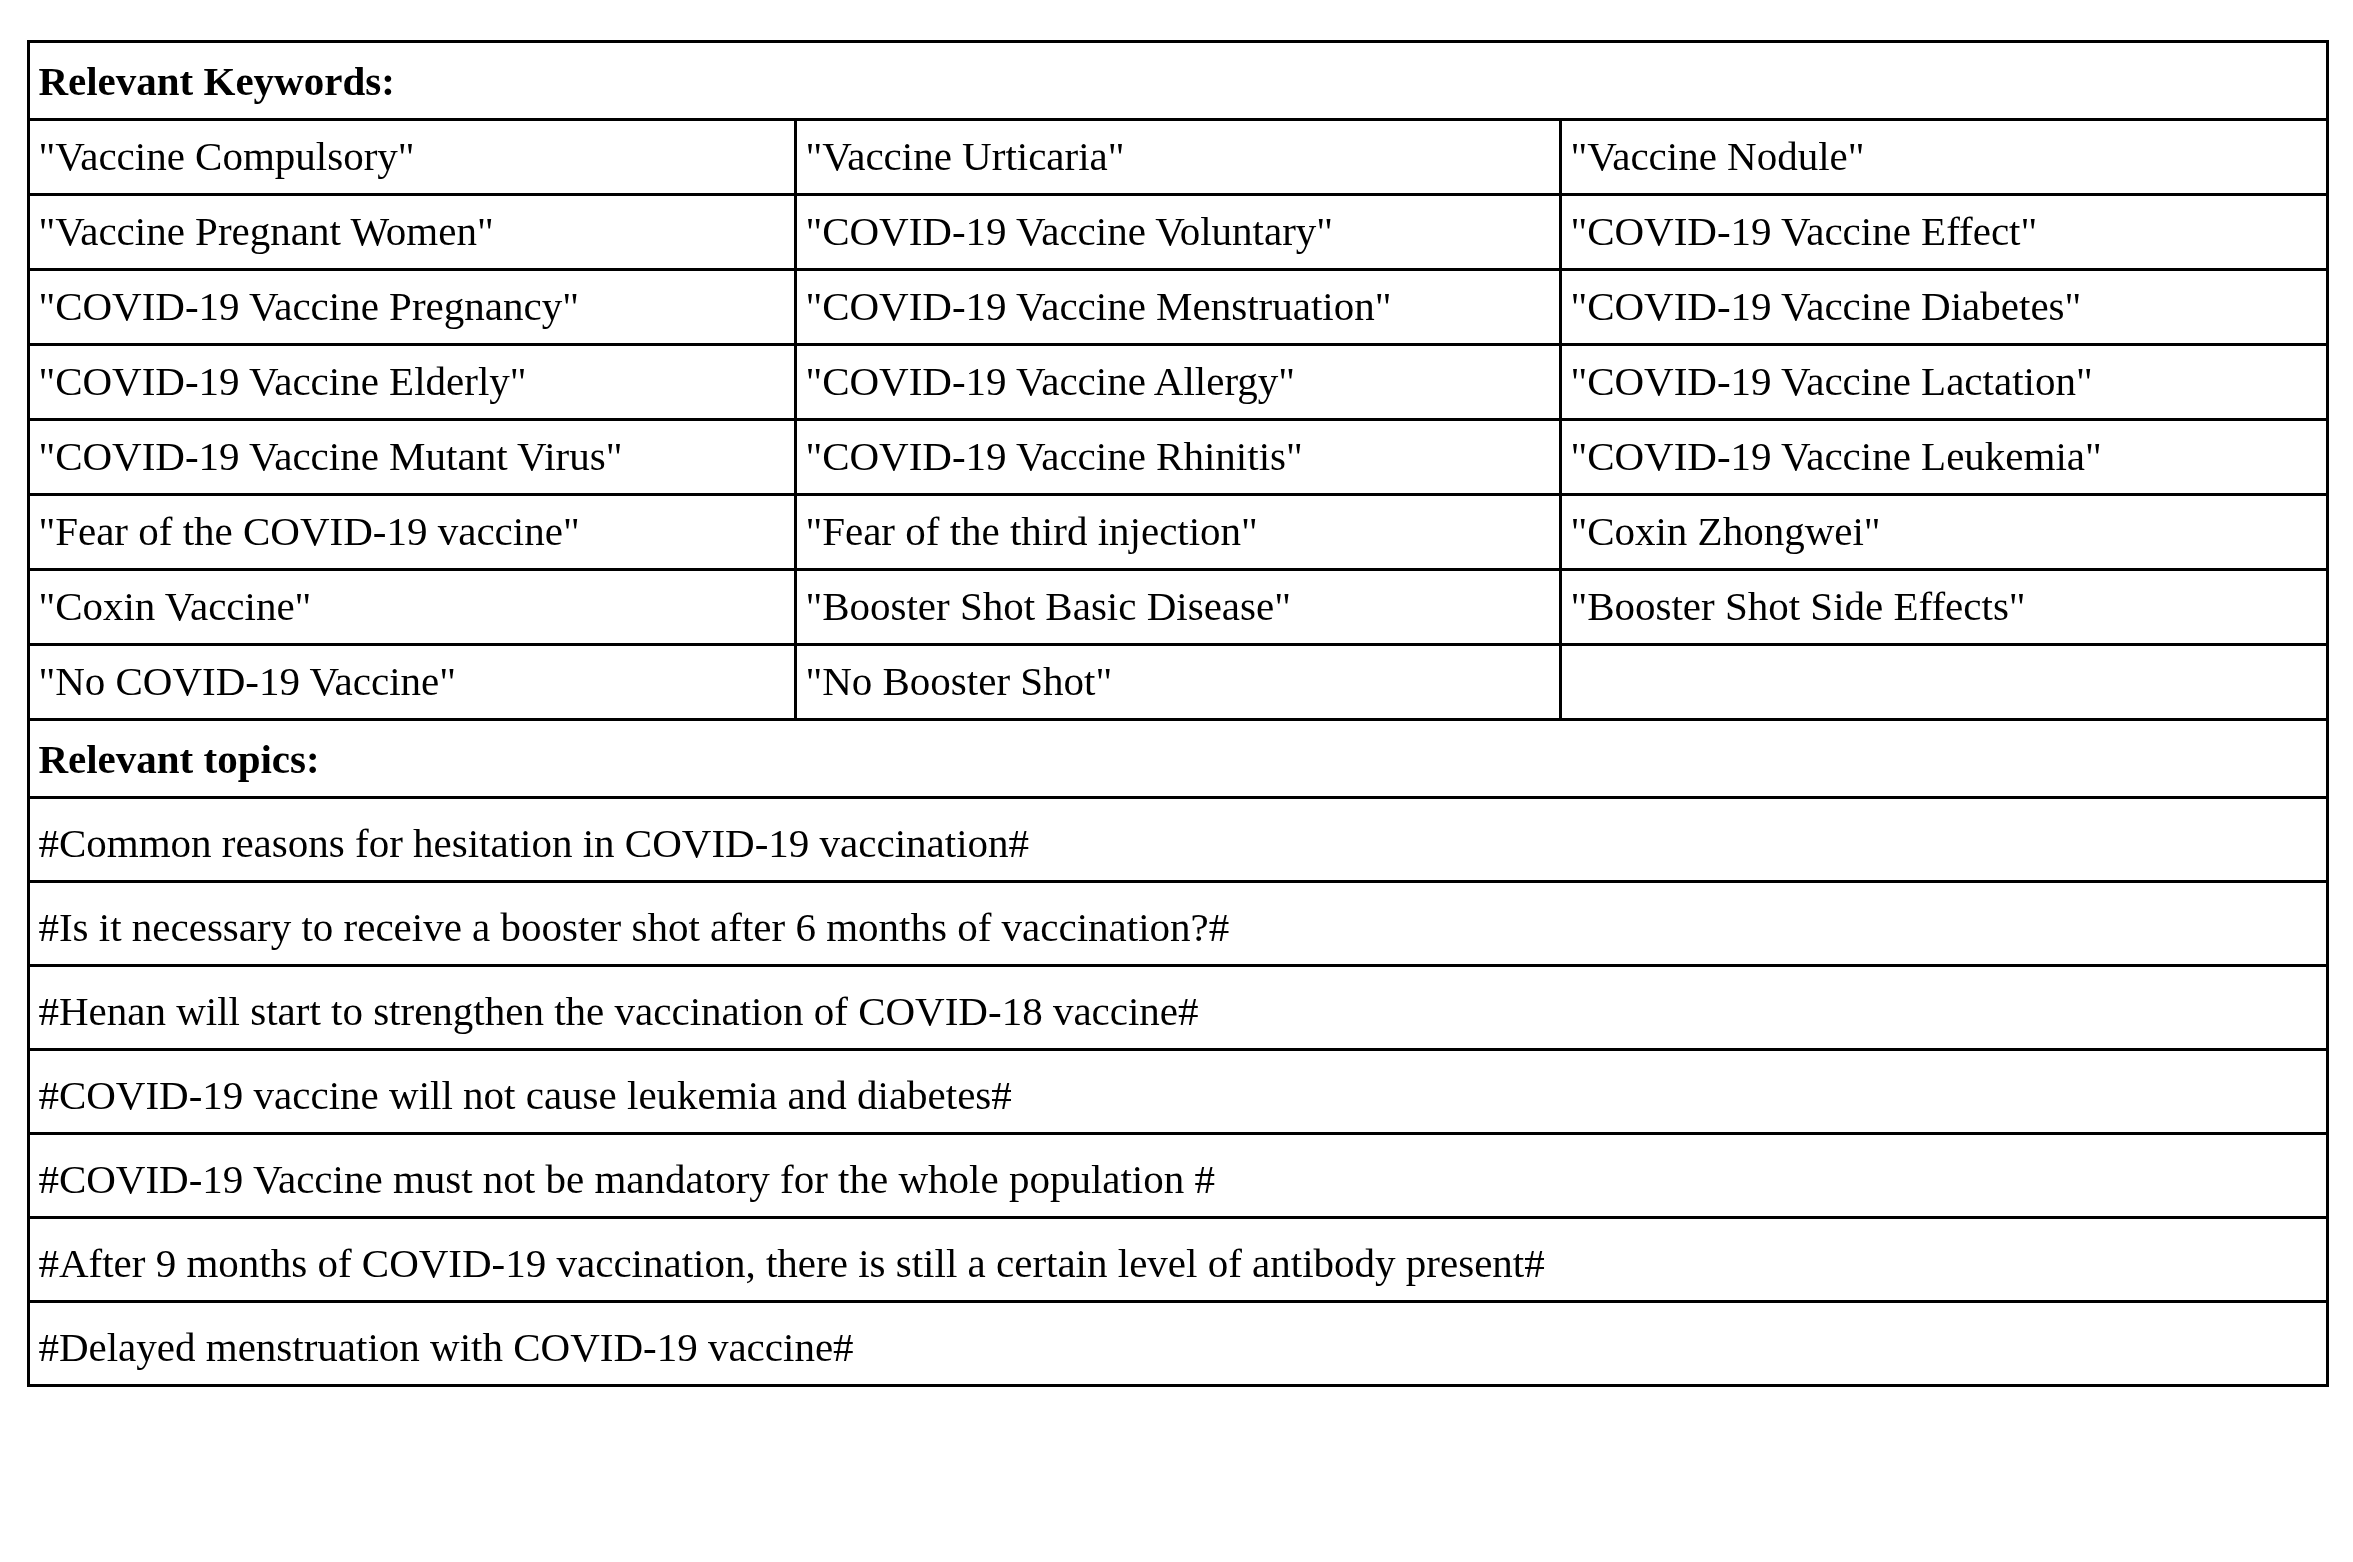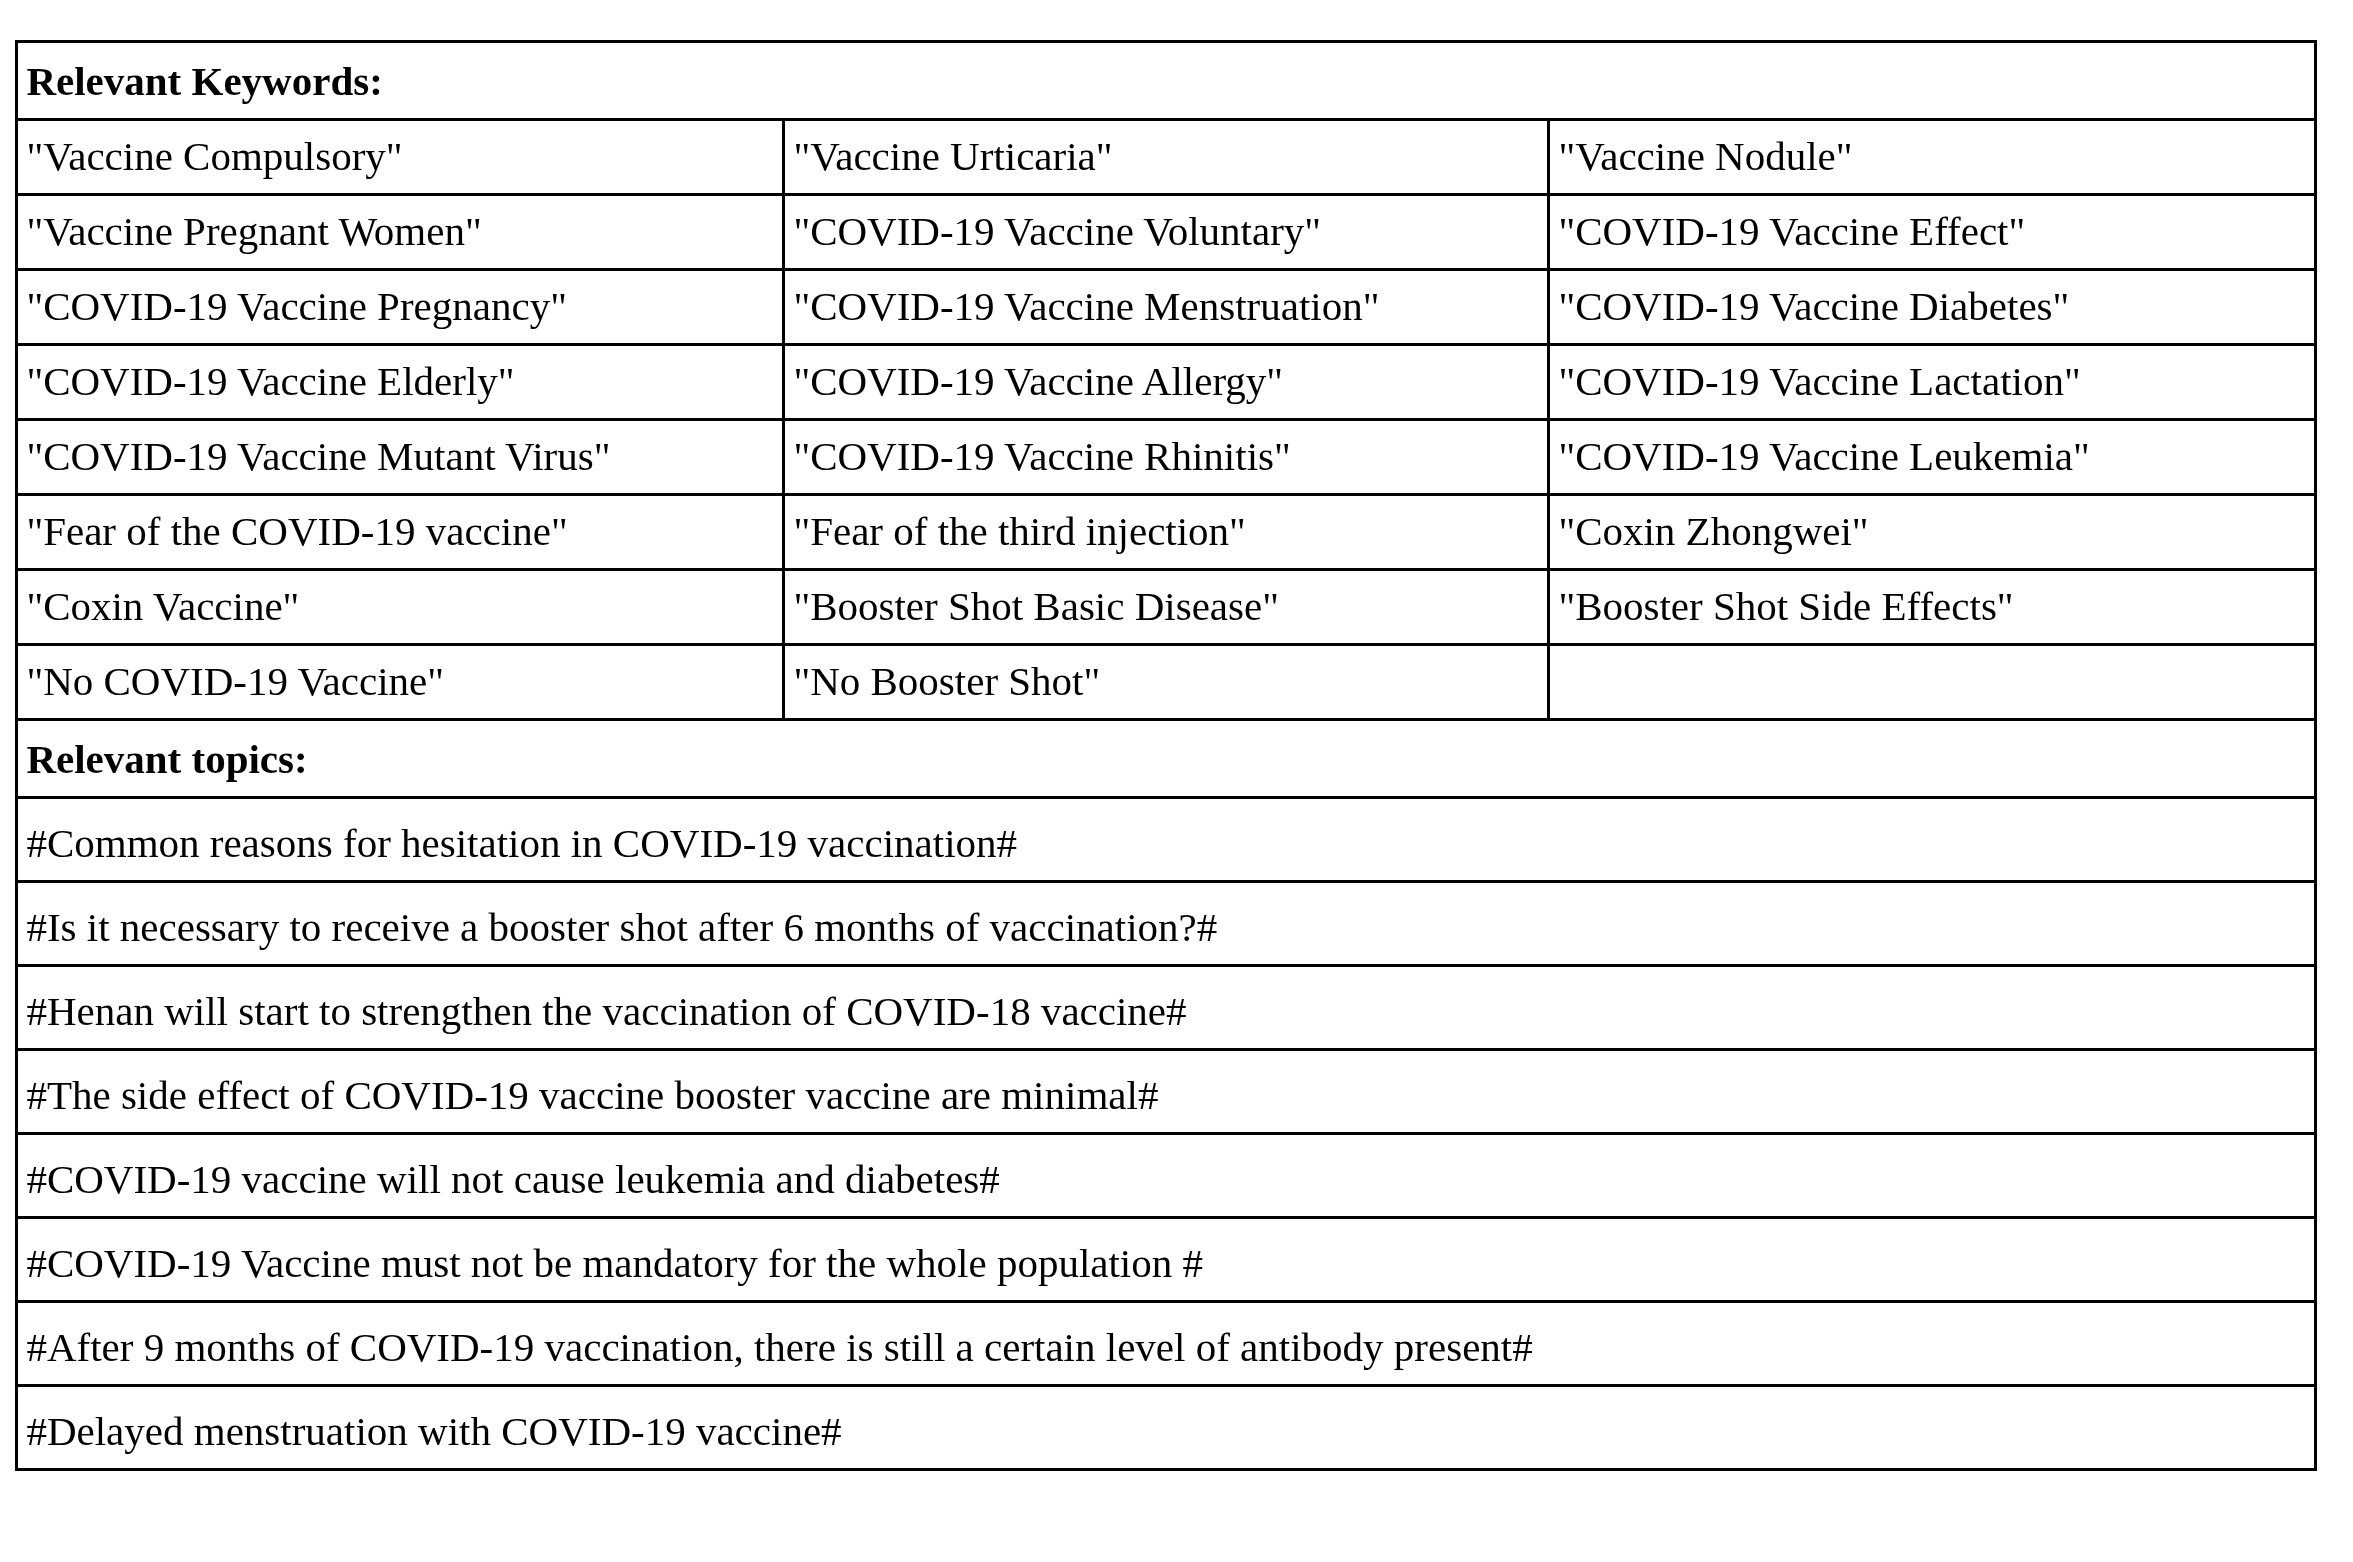--- a/index.html
+++ b/index.html
@@ -10,21 +10,21 @@
   body {
     width: 2354px;
     height: 1563px;
     position: relative;
     overflow: hidden;
     font-family: "Liberation Serif", "DejaVu Serif", serif;
     color: #000000;
   }
   .doc-table {
     position: absolute;
-    left: 15px;
+    left: 27px;
     top: 40px;
     width: 2300px;
     border-collapse: collapse;
     table-layout: fixed;
   }
   .doc-table td {
     border: 3.5px solid #000000;
     height: 72px;
     padding: 0 0 0 8.4px;
     font-size: 41px;
@@ -106,23 +106,20 @@
     <tr class="topic-row">
       <td colspan="3">#Common reasons for hesitation in COVID-19 vaccination#</td>
     </tr>
     <tr class="topic-row">
       <td colspan="3">#Is it necessary to receive a booster shot after 6 months of vaccination?#</td>
     </tr>
     <tr class="topic-row">
       <td colspan="3">#Henan will start to strengthen the vaccination of COVID-18 vaccine#</td>
     </tr>
     <tr class="topic-row">
-      <td colspan="3">#The side effect of COVID-19 vaccine booster vaccine are minimal#</td>
-    </tr>
-    <tr class="topic-row">
       <td colspan="3">#COVID-19 vaccine will not cause leukemia and diabetes#</td>
     </tr>
     <tr class="topic-row">
       <td colspan="3">#COVID-19 Vaccine must not be mandatory for the whole population #</td>
     </tr>
     <tr class="topic-row">
       <td colspan="3">#After 9 months of COVID-19 vaccination, there is still a certain level of antibody present#</td>
     </tr>
     <tr class="topic-row">
       <td colspan="3">#Delayed menstruation with COVID-19 vaccine#</td>

